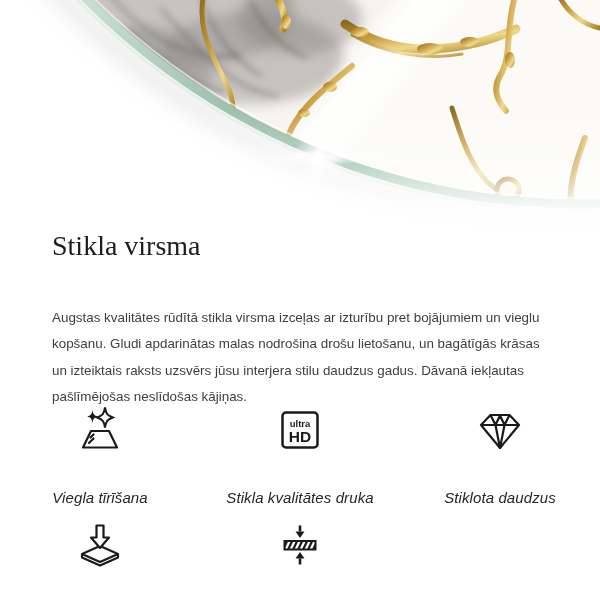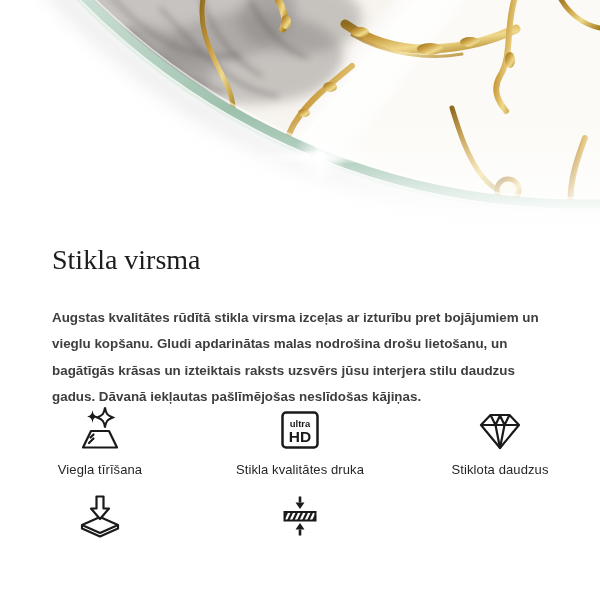--- a/index.html
+++ b/index.html
@@ -1,27 +1,27 @@
 <!DOCTYPE html>
 <html><head>
 <meta charset="utf-8">
 <style>
   html,body{margin:0;padding:0;background:#ffffff;}
   .page{position:relative;width:600px;height:600px;background:#ffffff;overflow:hidden;
         font-family:"Liberation Sans",sans-serif;}
   .hero{position:absolute;top:0;left:0;width:600px;height:240px;}
-  .heading{position:absolute;left:52px;top:241px;color:#1c1c1c;
+  .heading{position:absolute;left:52px;top:227px;color:#1c1c1c;
            font-family:"Liberation Serif",serif;font-size:28px;line-height:37px;font-weight:400;}
   .desc{position:absolute;left:52px;top:305px;width:504px;color:#3e3e3e;
-        font-size:13.4px;line-height:26.4px;font-weight:700;}
+        font-size:13.4px;line-height:26.4px;font-weight:400;}
   .features{position:absolute;left:0;top:406px;width:600px;display:grid;
             grid-template-columns:repeat(3,1fr);row-gap:15px;}
-  .feature{display:flex;flex-direction:column;align-items:center;}
+  .feature{display:flex;flex-direction:column;align-items:center;gap:27px;}
   .feature .icon{width:48px;height:48px;}
-  .feature .label{margin-top:8px;font-size:13px;color:#262626;text-align:center;letter-spacing:.1px;}
+  .feature .label{margin-top:8px;font-size:15px;color:#262626;text-align:center;letter-spacing:.1px;font-style:italic;}
   svg text{font-family:"Liberation Sans",sans-serif;}
 </style>
 </head>
 <body>
 
 <div class="page">
 
   <svg class="hero" viewBox="0 0 600 240" width="600" height="240">
     <defs>
       <linearGradient id="gold" x1="0" y1="0" x2="1" y2="1">

